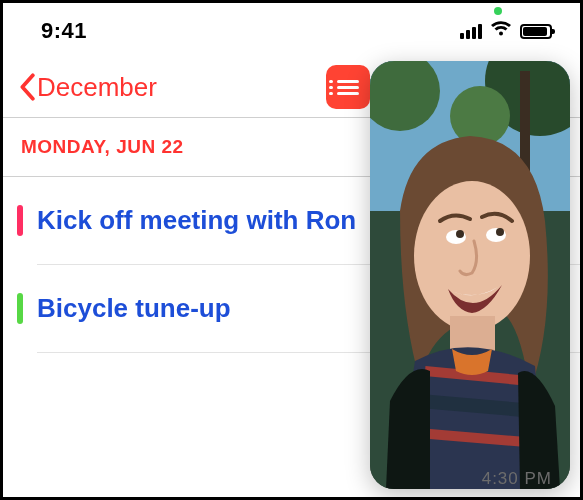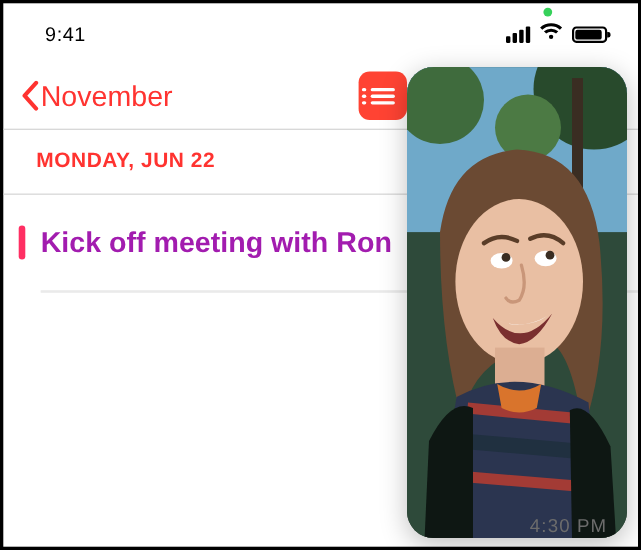--- a/index.html
+++ b/index.html
@@ -1,21 +1,21 @@
 <!DOCTYPE html>
 <html><head>
   <meta charset="utf-8">
   <style>
     * { margin: 0; padding: 0; box-sizing: border-box; }
     html, body { width: 583px; height: 500px; font-family: -apple-system, "Helvetica Neue", Arial, sans-serif; background: #fff; overflow: hidden; }
     .frame { position: absolute; inset: 0; border: 3px solid #000; }
 
     
     .statusbar { position: relative; height: 56px; display: flex; align-items: center; justify-content: space-between; padding: 0 28px 0 38px; }
-    .statusbar-time { font-size: 18px; font-weight: 400; letter-spacing: 0.5px; }
+    .statusbar-time { font-size: 22px; font-weight: 700; letter-spacing: 0.5px; }
     .statusbar-right { display: flex; align-items: center; gap: 8px; }
     .camera-dot { position: absolute; top: 4px; right: 78px; width: 8px; height: 8px; border-radius: 50%; background: #36d15a; }
 
     
     .signal { display: flex; align-items: flex-end; gap: 2px; height: 16px; }
     .signal span { width: 4px; background: #000; border-radius: 1px; }
     .signal span:nth-child(1){height:6px}
     .signal span:nth-child(2){height:9px}
     .signal span:nth-child(3){height:12px}
     .signal span:nth-child(4){height:15px}
@@ -28,28 +28,28 @@
     .navbar { height: 56px; display: flex; align-items: center; padding: 0 14px; position: relative; }
     .back { display: flex; align-items: center; gap: 0px; color: #ff3330; font-size: 26px; }
     .back svg { width: 20px; height: 28px; }
     .list-btn { position: absolute; right: 210px; top: 6px; width: 44px; height: 44px; background: #ff4333; border-radius: 10px; display: flex; align-items: center; justify-content: center; }
     .list-btn .row { width: 22px; height: 3px; background: #fff; border-radius: 2px; position: relative; margin: 3px 0; }
     .list-btn .row::before { content: ""; position: absolute; left: -8px; top: 0; width: 4px; height: 3px; background: #fff; border-radius: 2px; }
 
     .divider-top { height: 1px; background: #cfcfcf; margin-top: 2px; }
 
     
-    .date-header { padding: 18px 22px 18px 30px; }
+    .date-header { padding: 18px 22px 18px 18px; }
     .date-header span { color: #ff3330; font-size: 19px; font-weight: 600; letter-spacing: 0.5px; }
     .section-div { height: 1px; background: #d0d0d0; }
 
     
     .event { display: flex; align-items: stretch; padding: 28px 20px 28px 14px; gap: 14px; }
     .event .bar { width: 6px; border-radius: 3px; }
-    .event .label { font-size: 26px; font-weight: 600; color: #a21caf; align-self: center; }
+    .event .label { font-size: 26px; font-weight: 600; color: #1d4ed8; align-self: center; }
     .event-sep { height: 1px; background: #e3e3e3; margin-left: 34px; }
 
     
     .pip { position: absolute; right: 10px; top: 58px; width: 200px; height: 428px; border-radius: 24px; overflow: hidden; box-shadow: 0 6px 24px rgba(0,0,0,0.25); background: #2b3a2e; }
     .pip svg { width: 100%; height: 100%; display: block; }
 
     .pip-time { position: absolute; right: 28px; bottom: 8px; color: #6c6c6c; font-size: 17px; letter-spacing: 1px; }
   </style>
 </head>
 <body>
@@ -75,21 +75,21 @@
           <span class="fill"></span>
         </span>
     </div>
   </div>
 
   <div class="navbar">
     <div class="back">
       <svg viewBox="0 0 14 24">
           <path d="M12 2L3 12l9 10" stroke="#ff3330" stroke-width="3.2" fill="none" stroke-linecap="round" stroke-linejoin="round"></path>
         </svg>
-      <span>November</span>
+      <span>December</span>
     </div>
     <div class="list-btn">
       <div>
         <div class="row"></div>
         <div class="row"></div>
         <div class="row"></div>
       </div>
     </div>
   </div>
   <div class="divider-top"></div>
@@ -98,20 +98,24 @@
     <span>MONDAY, JUN 22</span>
   </div>
   <div class="section-div"></div>
 
   <div class="event">
     <div class="bar" style="background:#ff2f63"></div>
     <div class="label">Kick off meeting with Ron</div>
   </div>
   <div class="event-sep"></div>
 
+  <div class="event">
+    <div class="bar" style="background:#57d845"></div>
+    <div class="label">Bicycle tune-up</div>
+  </div>
   <div class="event-sep"></div>
 
 
   <div class="pip">
     <svg viewBox="0 0 200 428" preserveAspectRatio="xMidYMid slice">
 
       <rect width="200" height="428" fill="#2e4a3a"></rect>
       <rect y="0" width="200" height="150" fill="#6fa9c9"></rect>
       <circle cx="30" cy="30" r="40" fill="#3f6b3d"></circle>
       <circle cx="170" cy="20" r="55" fill="#284a2c"></circle>

